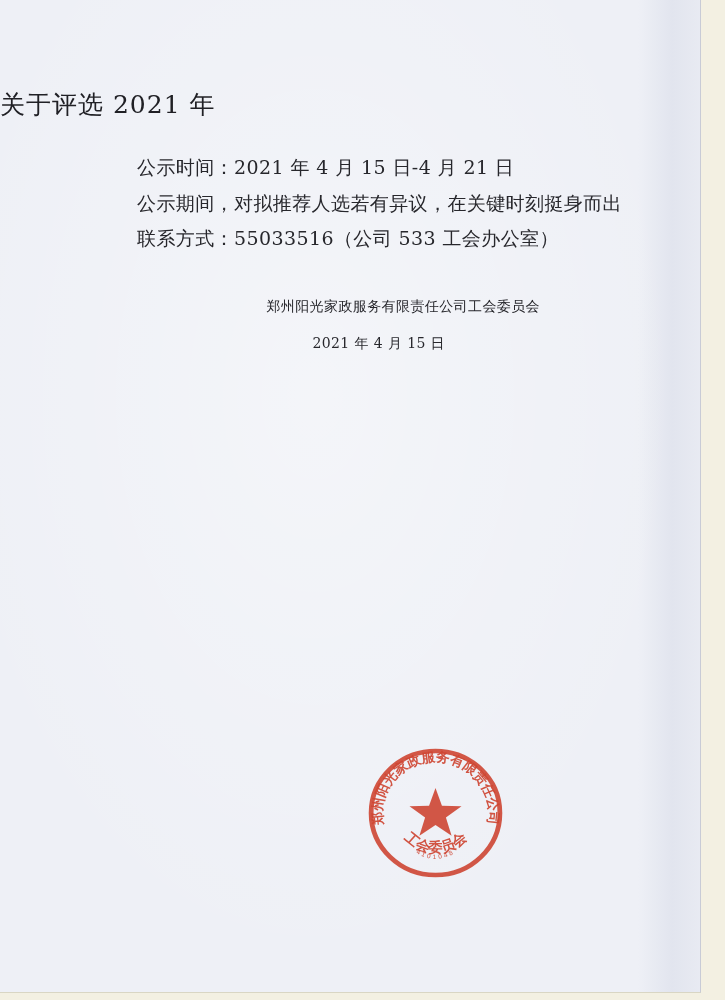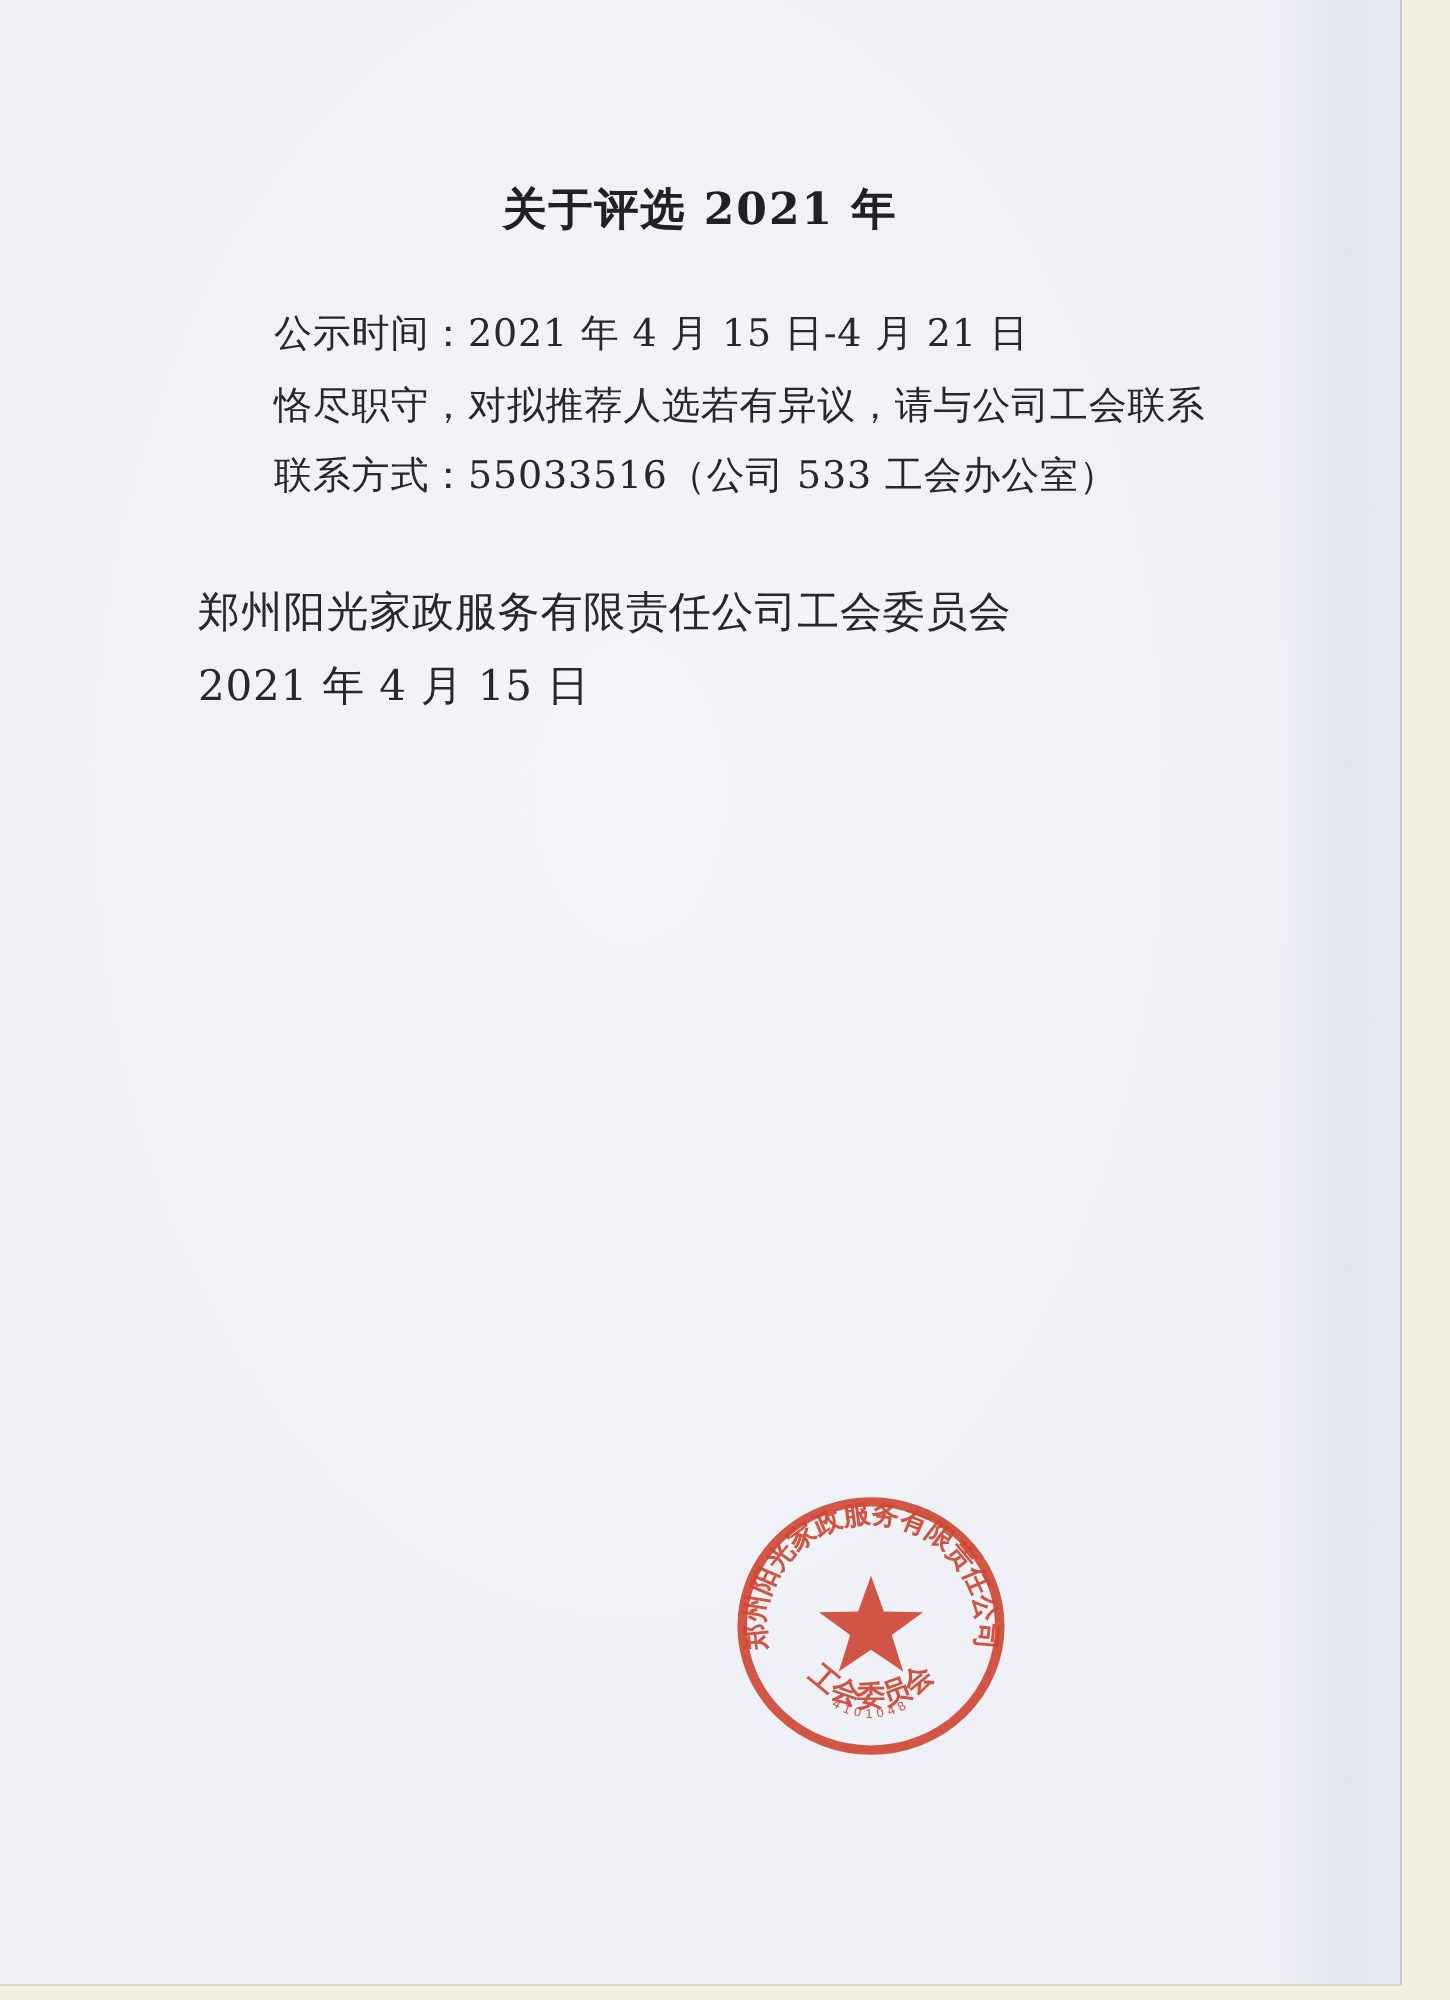--- a/index.html
+++ b/index.html
@@ -30,23 +30,22 @@
   .paper::after {
     content: "";
     position: absolute;
     top: 0; right: 0;
     width: 62px; height: 100%;
     background: linear-gradient(to right, rgba(203,208,224,0) 0%, rgba(203,208,224,0.35) 55%, rgba(198,203,220,0.15) 100%);
     pointer-events: none;
   }
   .doc-title {
     margin-top: 82px;
-    text-align: center;
-    font-size: 22px;
-    font-weight: bold;
+    font-size: 25px;
+    font-weight: normal;
     line-height: 46px;
     letter-spacing: 1px;
     color: #202025;
   }
   .doc-title span { display: block; }
   .content {
     width: 534px;
     margin: 22px 0 0 99px;
     font-size: 19px;
     line-height: 35.6px;
@@ -56,22 +55,22 @@
   p.para {
     text-align: justify;
     text-indent: 2em;
   }
   p.short-line {
     text-indent: 2em;
     white-space: nowrap;
   }
   .signature {
     margin-top: 32px;
-    text-align: left;
-    font-size: 21px;
+    text-align: right;
+    font-size: 14px;
     line-height: 35.6px;
     letter-spacing: 0.4px;
     color: #27272c;
   }
   .signature .org { padding-right: 93px; }
   .signature .date { padding-right: 188px; margin-top: 2px; }
   .seal {
     position: absolute;
     left: 367px;
     top: 747px;
@@ -88,21 +87,21 @@
 
 <div class="scan-bed">
   <div class="paper">
 
     <h1 class="doc-title">
       <span>关于评选 2021 年</span>
     </h1>
 
     <div class="content">
       <p class="short-line">公示时间：2021 年 4 月 15 日-4 月 21 日</p>
-      <p class="short-line">恪尽职守，对拟推荐人选若有异议，请与公司工会联系</p>
+      <p class="short-line">公示期间，对拟推荐人选若有异议，在关键时刻挺身而出</p>
       <p class="short-line">联系方式：55033516（公司 533 工会办公室）</p>
 
       <div class="signature">
         <div class="org">郑州阳光家政服务有限责任公司工会委员会</div>
         <div class="date">2021 年 4 月 15 日</div>
       </div>
     </div>
 
     <div class="seal">
       <svg viewBox="0 0 200 200" preserveAspectRatio="none" aria-hidden="true">

